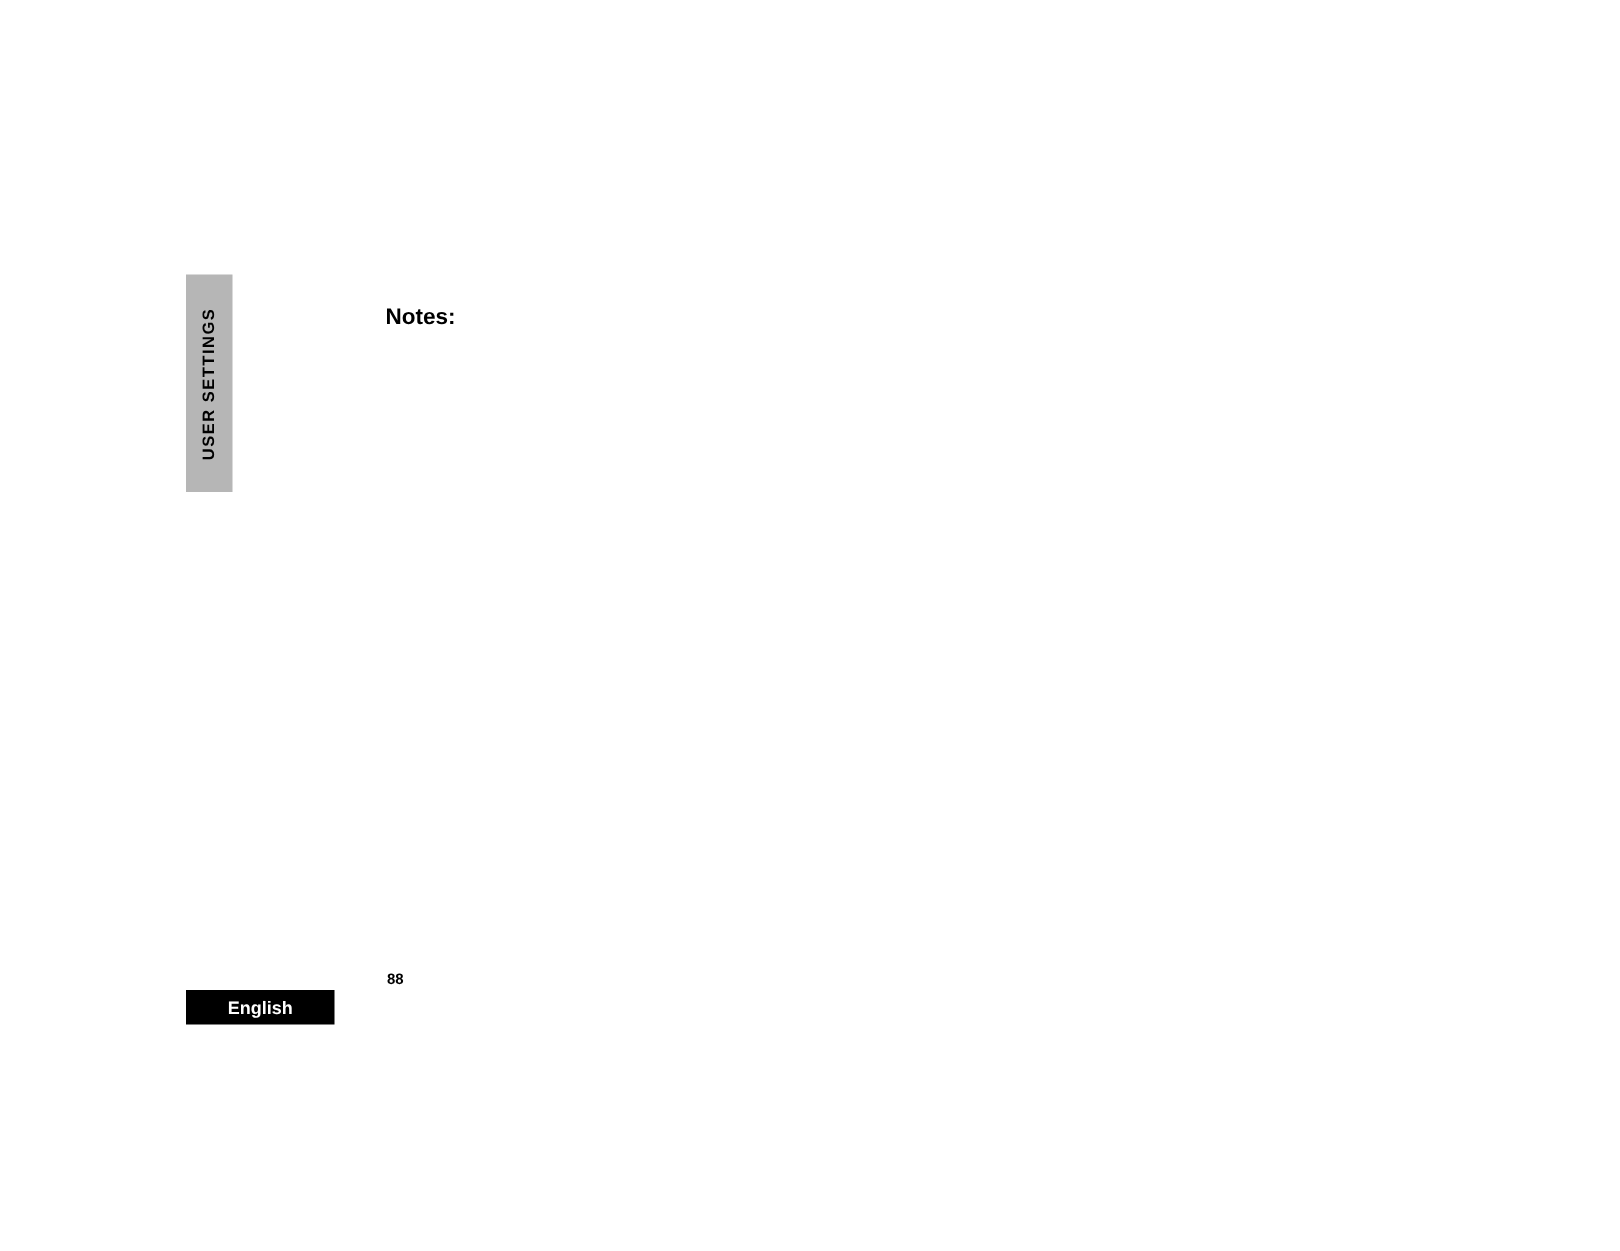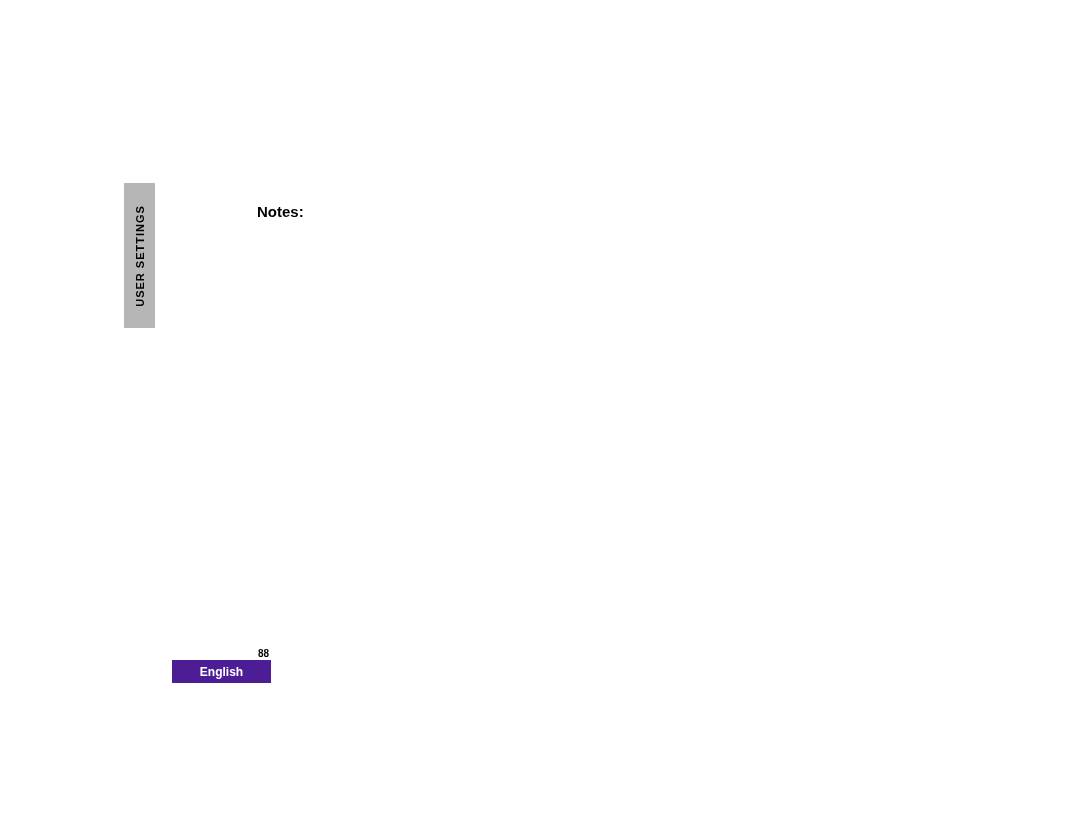--- a/index.html
+++ b/index.html
@@ -50,25 +50,24 @@
       font-size: 10px;
       font-weight: bold;
       color: #000000;
     }
     .language-tab {
       position: absolute;
       left: 124px;
       top: 660px;
       width: 99px;
       height: 23px;
-      background: #4c1d95;
+      background: #000000;
       display: flex;
       align-items: center;
       justify-content: center;
-      margin-left: 48px;
     }
     .language-tab-text {
       font-size: 12px;
       font-weight: bold;
       color: #ffffff;
     }
   </style>
 </head>
 <body>
 

